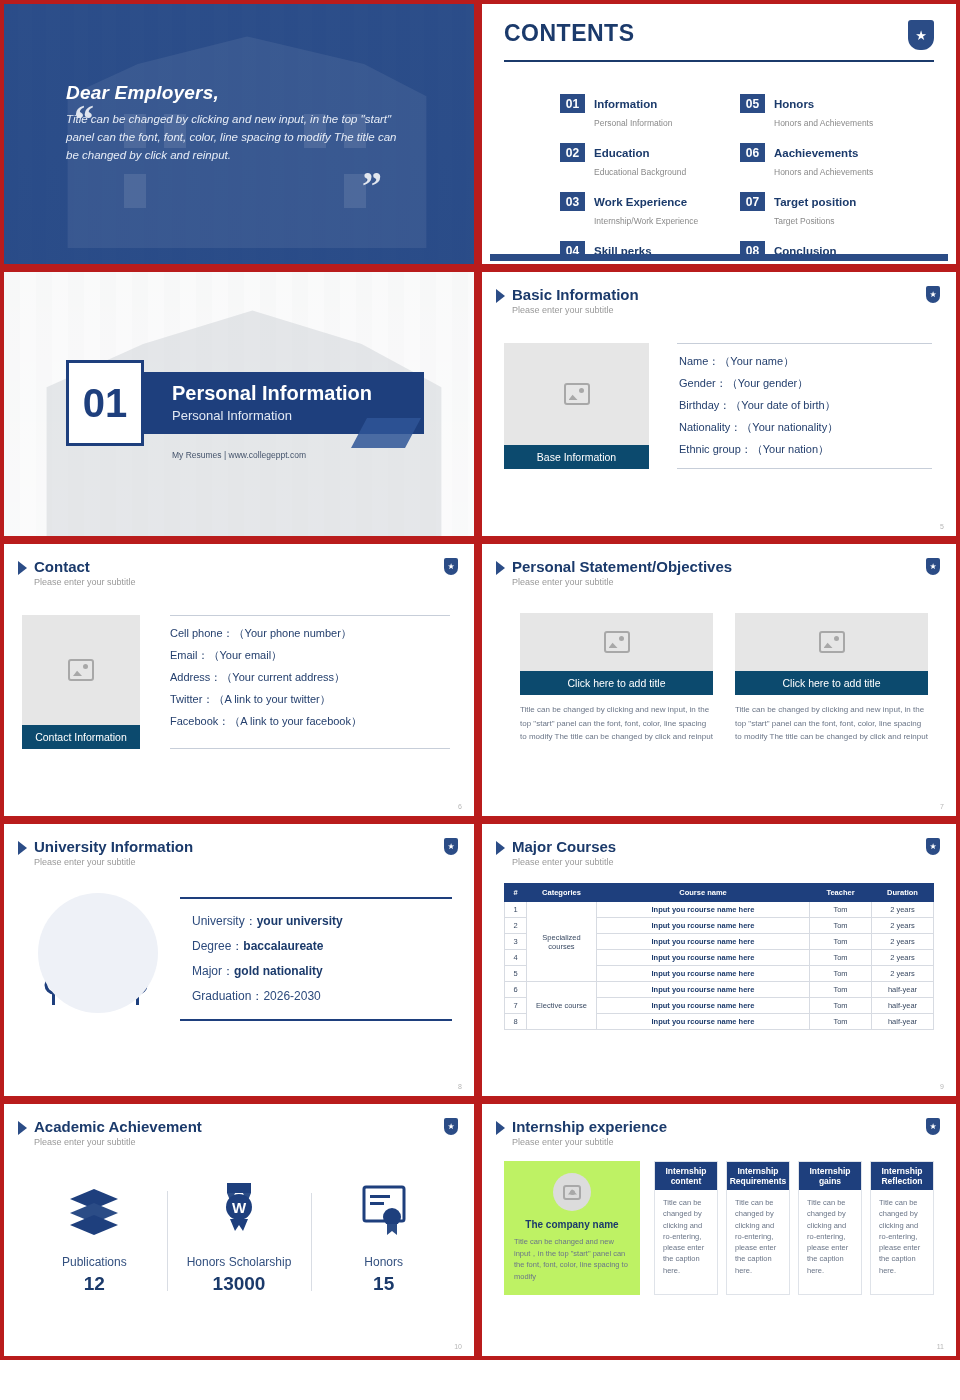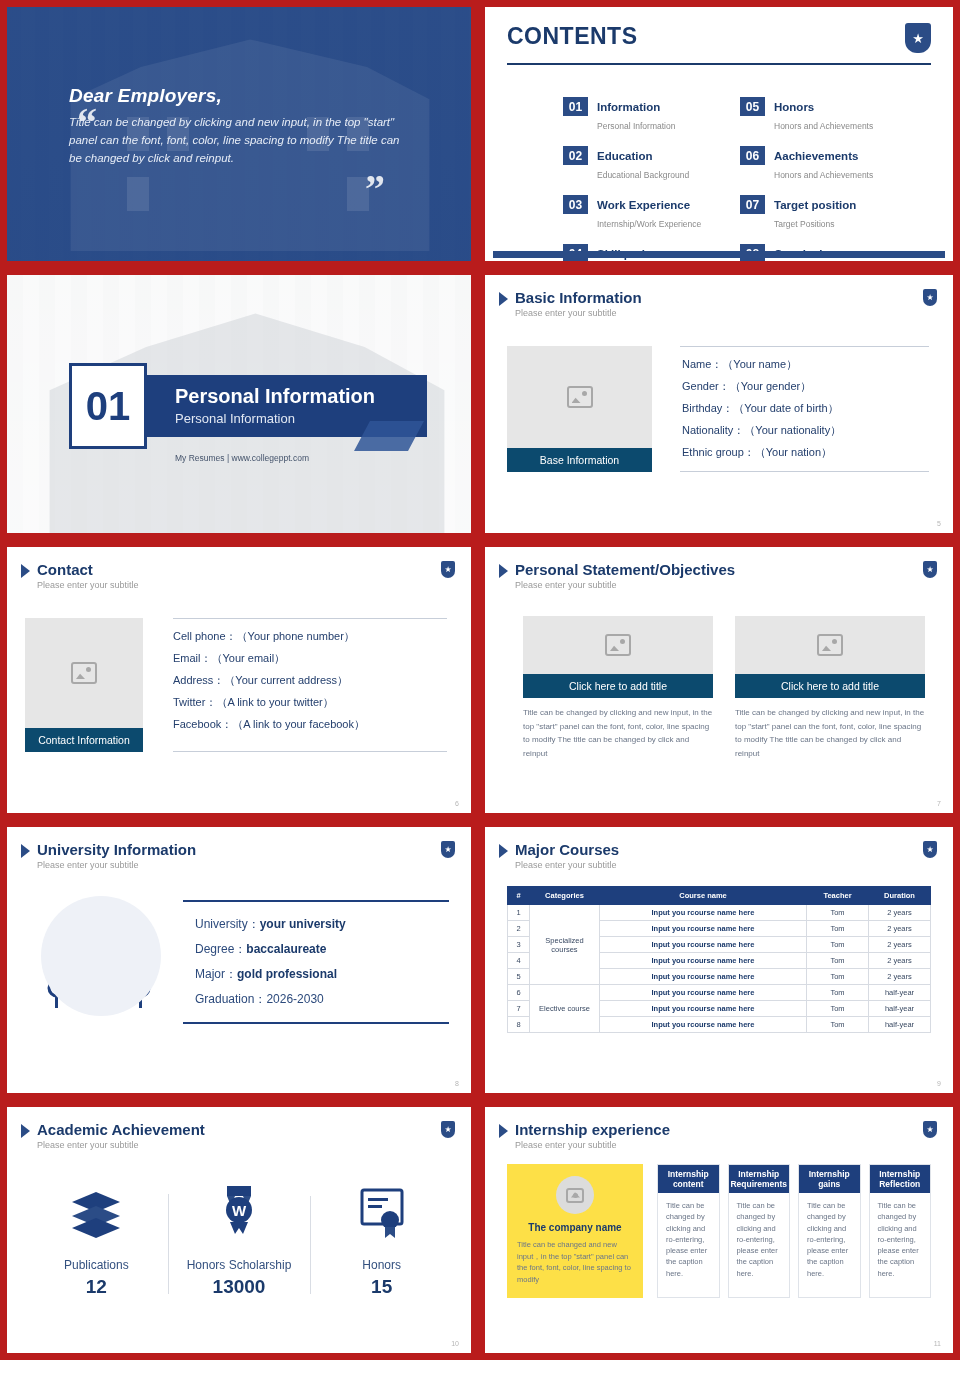--- a/index.html
+++ b/index.html
@@ -9,21 +9,21 @@
     background: #ffffff;
     color: #1b3a6b;
   }
   .grid {
     display: grid;
     grid-template-columns: 478px 482px;
     grid-template-rows: 268px 272px 280px 280px 260px;
     gap: 0;
     width: 960px; height: 1400px;
   }
-  .slide { position: relative; overflow: hidden; background: #fff; border: 7px solid #b91c1c; }
+  .slide { position: relative; overflow: hidden; background: #fff; border: 4px solid #b91c1c; }
 
   
   .cover { background: #2b4c86; position: relative; }
   .cover .photo {
     position: absolute; inset: 0;
     background:
       linear-gradient(180deg, rgba(40,74,135,0.86), rgba(40,74,135,0.92)),
       repeating-linear-gradient(90deg, #3d5e96 0 14px, #456699 14px 28px);
   }
   .cover .bldg {
@@ -121,21 +121,21 @@
   .ach { text-align: center; flex: 1; position: relative; }
   .ach + .ach::before { content: ""; position: absolute; left: 0; top: 10px; bottom: 4px; width: 1px; background: #d9dde4; }
   .ach .label { font-size: 12px; color: #33507f; margin-top: 14px; }
   .ach .value { font-size: 19px; font-weight: bold; color: #1b3a6b; margin-top: 4px; }
 
   
   .int-grid { display: grid; grid-template-columns: 1fr 1fr 1fr 1fr; gap: 8px; }
   .int-card { border: 1px solid #dfe3e9; }
   .int-card .t { background: #1e3f7d; color: #fff; font-size: 8.5px; text-align: center; padding: 4px 0; font-weight: bold; }
   .int-card .b { font-size: 7.5px; color: #6b7688; line-height: 1.5; padding: 7px 8px; }
-  .co-box { background: #fde047; padding: 12px 10px; text-align: center; }
+  .co-box { background: #bef264; padding: 12px 10px; text-align: center; }
   .co-circ { width: 38px; height: 38px; border-radius: 50%; background: #dcdcdc; margin: 0 auto 8px; display: flex; align-items: center; justify-content: center; }
   .co-name { font-size: 10px; font-weight: bold; color: #1b3a6b; margin-bottom: 6px; }
   .co-txt { font-size: 7.5px; color: #6b7688; line-height: 1.55; text-align: left; }
 
   .stmt-col p { font-size: 8px; color: #6b7688; line-height: 1.7; margin-top: 8px; }
   .uni-line { font-size: 12px; color: #2c4a7c; line-height: 2.1; }
   .uni-line b { color: #1b3a6b; }
 </style>
 </head>
 <body>
@@ -368,21 +368,21 @@
           <circle cx="28" cy="96" r="8" fill="none" stroke="#1e3f7d" stroke-width="3"></circle>
           <rect x="26" y="102" width="3" height="14" fill="#1e3f7d"></rect>
           <circle cx="112" cy="96" r="8" fill="none" stroke="#1e3f7d" stroke-width="3"></circle>
           <rect x="110" y="102" width="3" height="14" fill="#1e3f7d"></rect>
         </svg>
       </div>
       <div style="flex:1;border-top:2px solid #1e3f7d;border-bottom:2px solid #1e3f7d;padding:10px 0 10px 12px;margin-left:-6px">
         <div class="uni-line">
           <div><span>University：</span><b>your university</b></div>
           <div><span>Degree：</span><b>baccalaureate</b></div>
-          <div><span>Major：</span><b>gold professional</b></div>
+          <div><span>Major：</span><b>gold nationality</b></div>
           <div><span>Graduation：</span><span>2026-2030</span></div>
         </div>
       </div>
     </div>
     <div class="pg">8</div>
   </div>
 
   <div class="slide">
     <div class="hdr">
       <div class="arrow"></div>

